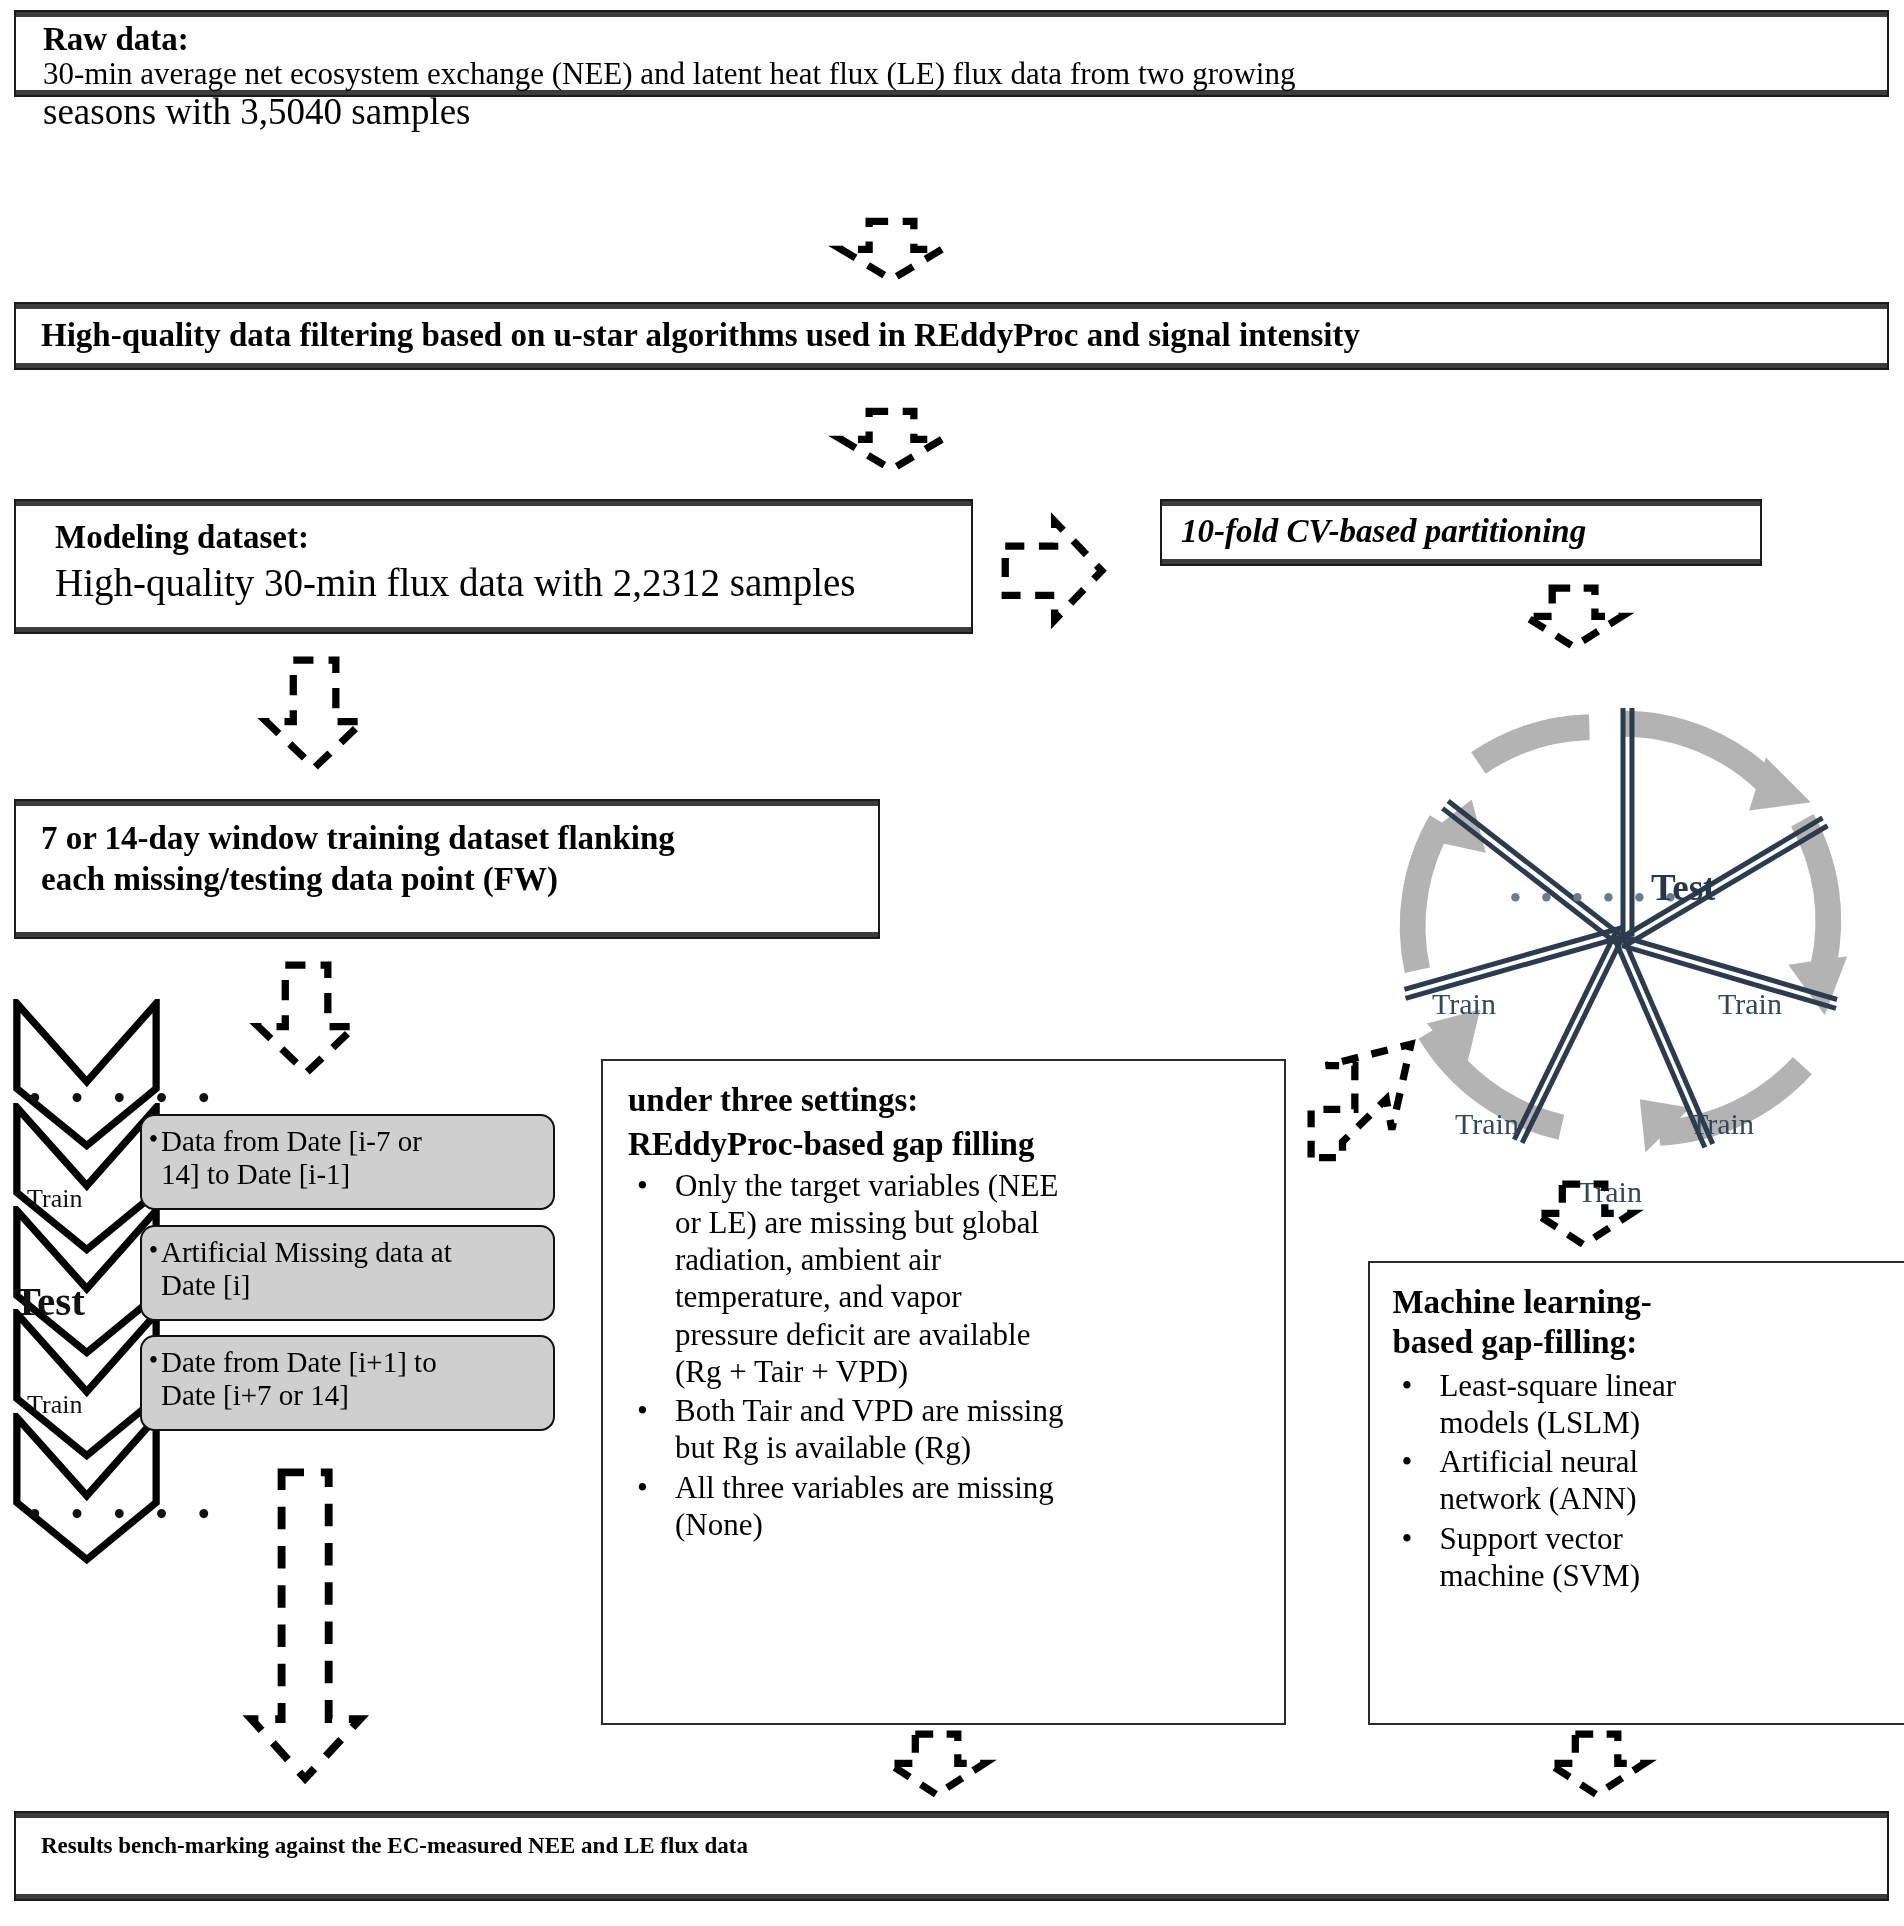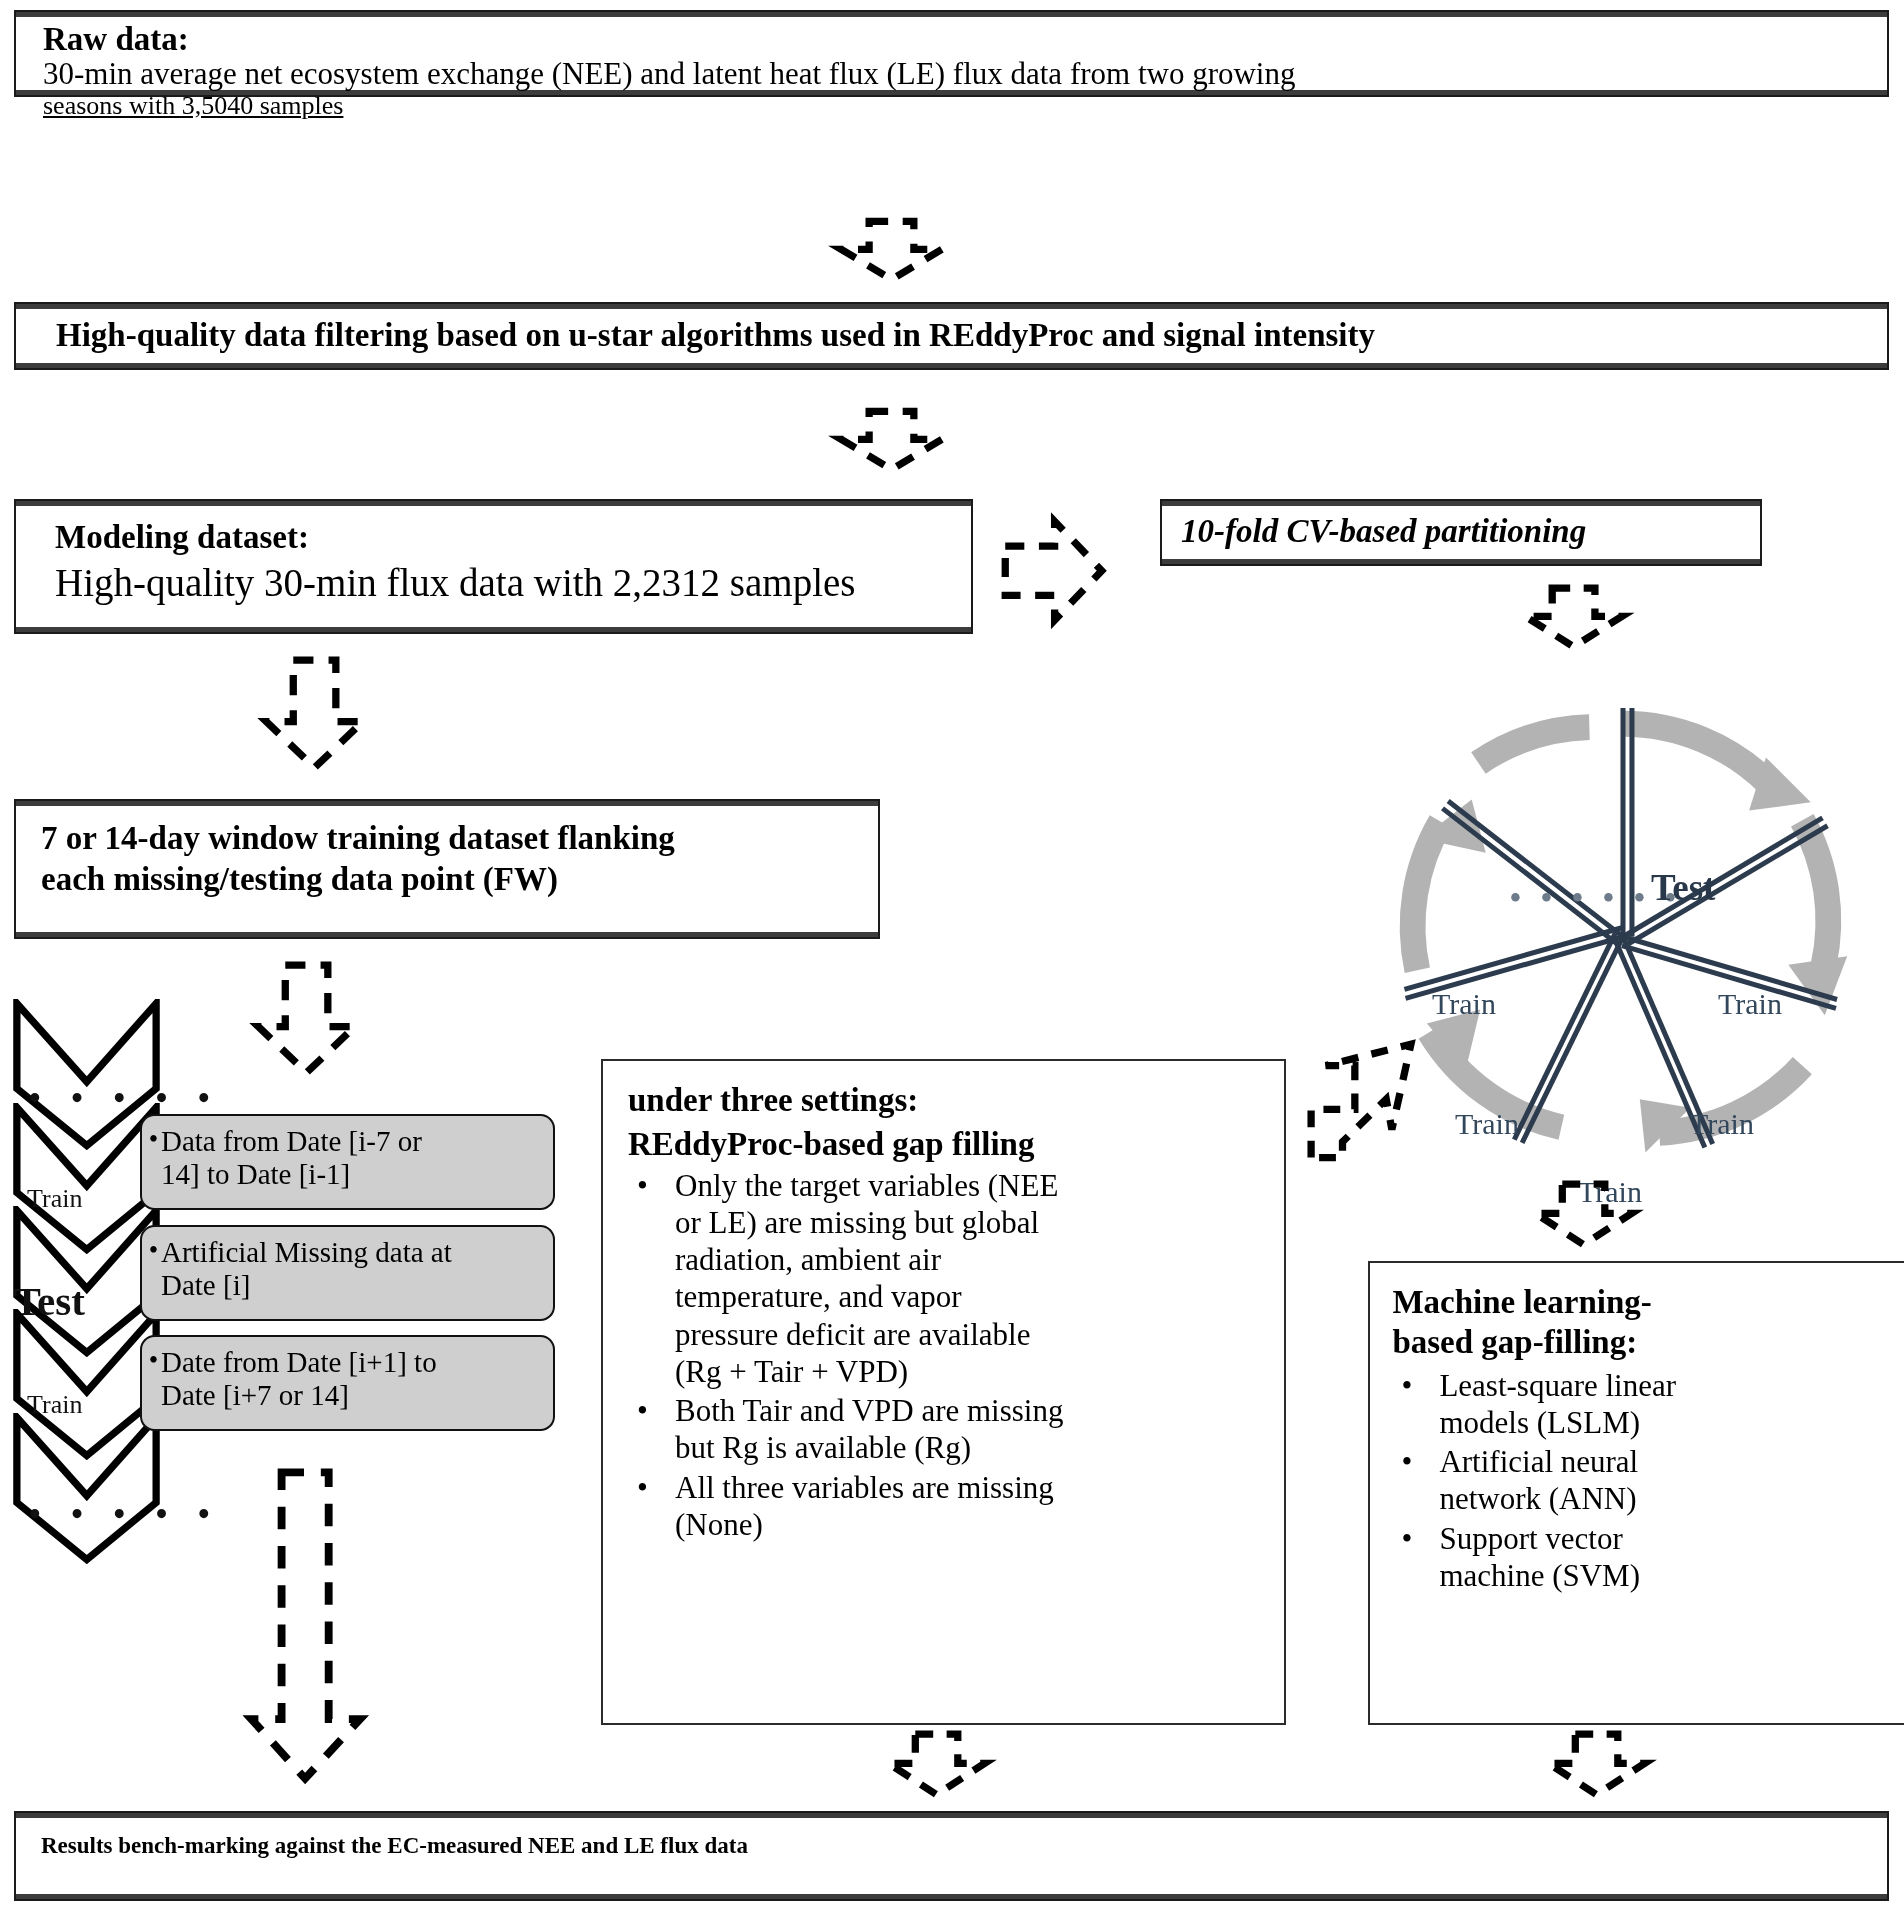--- a/index.html
+++ b/index.html
@@ -53,32 +53,32 @@
 </style>
 </head>
 <body>
 
 <div class="stage">
 
   <div class="pbox" style="left:14px;top:10px;width:1875px;height:87px;">
     <div class="inner" style="padding:10px 27px;">
       <div class="ptitle pline" style="font-size:33px;line-height:1.05;">Raw data:</div>
       <div class="pline" style="font-size:31px;line-height:1.12;">30-min average net ecosystem exchange (NEE) and latent heat flux (LE) flux data from two growing</div>
-      <div class="pline" style="font-size:26px;line-height:1.12;text-decoration:underline;">seasons with 3,5040 samples</div>
+      <div class="pline" style="font-size:37px;line-height:1.12;">seasons with 3,5040 samples</div>
     </div>
   </div>
 
   <div class="darrow" style="left:830px;top:220px;width:123px;height:62px;">
     <svg width="123" height="62" viewBox="0 0 220 110">
       <path d="M70 2 H150 V52 H200 L110 106 L20 52 H70 Z" fill="none" stroke="#000" stroke-width="13" stroke-dasharray="34 26"></path>
     </svg>
   </div>
 
   <div class="pbox" style="left:14px;top:302px;width:1875px;height:68px;">
-    <div class="inner" style="padding:10px 40px;">
+    <div class="inner" style="padding:10px 25px;">
       <div class="ptitle pline" style="font-size:33px;line-height:1.3;">High-quality data filtering based on u-star algorithms used in REddyProc and signal intensity</div>
     </div>
   </div>
 
   <div class="darrow" style="left:830px;top:410px;width:123px;height:62px;">
     <svg width="123" height="62" viewBox="0 0 220 110">
       <path d="M70 2 H150 V52 H200 L110 106 L20 52 H70 Z" fill="none" stroke="#000" stroke-width="13" stroke-dasharray="34 26"></path>
     </svg>
   </div>
 

